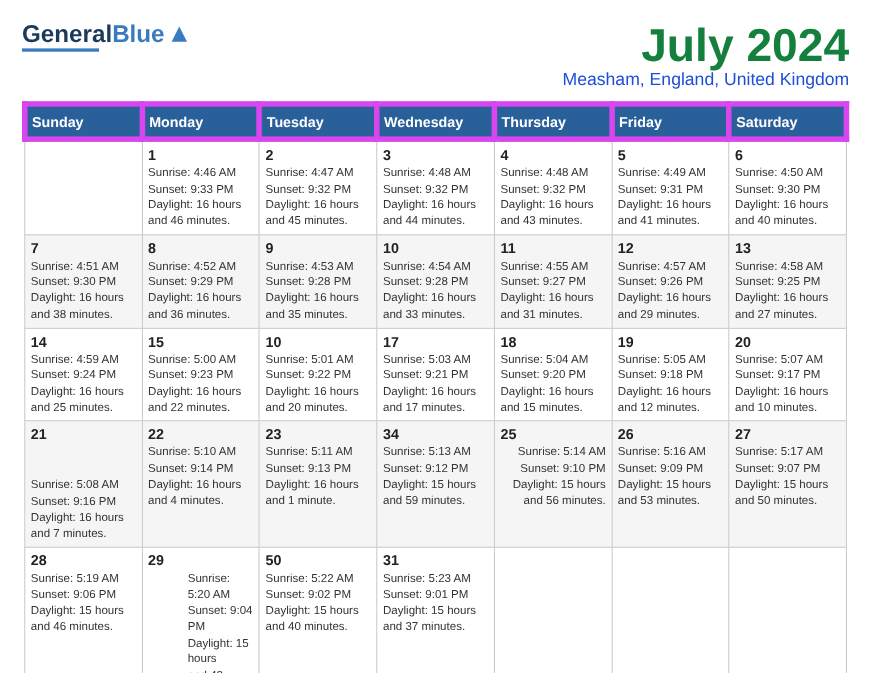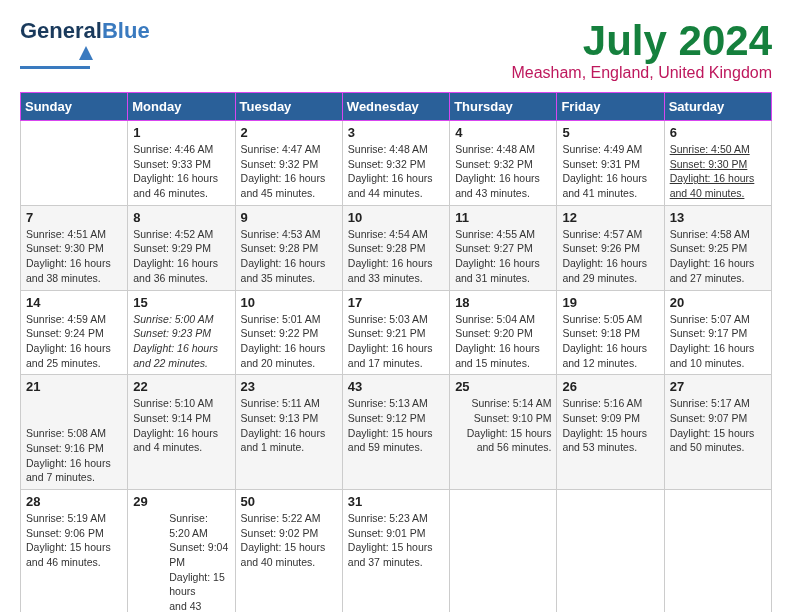--- a/index.html
+++ b/index.html
@@ -34,36 +34,36 @@
       text-align: right;
     }
     .month-title {
       font-size: 42px;
       font-weight: bold;
       color: #15803d;
       line-height: 1;
     }
     .location {
       font-size: 16px;
-      color: #be185d;
+      color: #1d4ed8;
       margin-top: 2px;
     }
     .calendar {
       width: 100%;
       border-collapse: collapse;
       font-size: 11px;
     }
     .calendar th {
       background: #2a6099;
       color: #fff;
       padding: 6px 4px;
       text-align: left;
       font-size: 13px;
       font-weight: bold;
-      border: 1px solid #d946ef;
+      border: 5px solid #d946ef;
     }
     .calendar td {
       border: 1px solid #ccc;
       vertical-align: top;
       padding: 4px 5px;
       width: 107px;
       min-height: 80px;
       background: #fff;
     }
     .calendar tr:nth-child(even) td {
@@ -83,21 +83,21 @@
     }
     .empty-cell {
       background: #fff !important;
     }
   </style>
 </head>
 <body>
 
 <div class="header">
   <div class="logo">
-    <div style="display:flex; align-items:center; gap:0;flex-direction:column;">
+    <div style="display:flex; align-items:flex-start; gap:0;">
       <span class="logo-text">
         General<span>Blue</span>
       </span>
       <svg width="22" height="22" viewBox="0 0 22 22" style="margin-left:2px;">
         <polygon points="4,18 11,4 18,18" fill="#3a7abf"></polygon>
       </svg>
     </div>
     <div style="width:70px; height:3px; background:#3a7abf; margin-top:2px;"></div>
   </div>
   <div class="title-section">
@@ -151,21 +151,21 @@
         </td>
         <td>
           <span class="day-number">5</span>
           <div class="day-info" style="white-space: pre-line;">Sunrise: 4:49 AM
 Sunset: 9:31 PM
 Daylight: 16 hours
 and 41 minutes.</div>
         </td>
         <td>
           <span class="day-number">6</span>
-          <div class="day-info" style="white-space: pre-line; text-decoration: underline;">Sunrise: 4:50 AM
+          <div class="day-info" style="white-space: pre-line;">Sunrise: 4:50 AM
 Sunset: 9:30 PM
 Daylight: 16 hours
 and 40 minutes.</div>
         </td>
       </tr>
       <tr>
         <td>
           <span class="day-number">7</span>
           <div class="day-info" style="white-space: pre-line;">Sunrise: 4:51 AM
 Sunset: 9:30 PM
@@ -218,21 +218,21 @@
       <tr>
         <td>
           <span class="day-number">14</span>
           <div class="day-info" style="white-space: pre-line;">Sunrise: 4:59 AM
 Sunset: 9:24 PM
 Daylight: 16 hours
 and 25 minutes.</div>
         </td>
         <td>
           <span class="day-number">15</span>
-          <div class="day-info" style="white-space: pre-line; font-style: italic;">Sunrise: 5:00 AM
+          <div class="day-info" style="white-space: pre-line;">Sunrise: 5:00 AM
 Sunset: 9:23 PM
 Daylight: 16 hours
 and 22 minutes.</div>
         </td>
         <td>
           <span class="day-number">10</span>
           <div class="day-info" style="white-space: pre-line;">Sunrise: 5:01 AM
 Sunset: 9:22 PM
 Daylight: 16 hours
 and 20 minutes.</div>
@@ -282,21 +282,21 @@
 and 4 minutes.</div>
         </td>
         <td>
           <span class="day-number">23</span>
           <div class="day-info" style="white-space: pre-line;">Sunrise: 5:11 AM
 Sunset: 9:13 PM
 Daylight: 16 hours
 and 1 minute.</div>
         </td>
         <td>
-          <span class="day-number">43</span>
+          <span class="day-number">34</span>
           <div class="day-info" style="white-space: pre-line;">Sunrise: 5:13 AM
 Sunset: 9:12 PM
 Daylight: 15 hours
 and 59 minutes.</div>
         </td>
         <td>
           <span class="day-number">25</span>
           <div class="day-info" style="white-space: pre-line; text-align: right;">Sunrise: 5:14 AM
 Sunset: 9:10 PM
 Daylight: 15 hours

